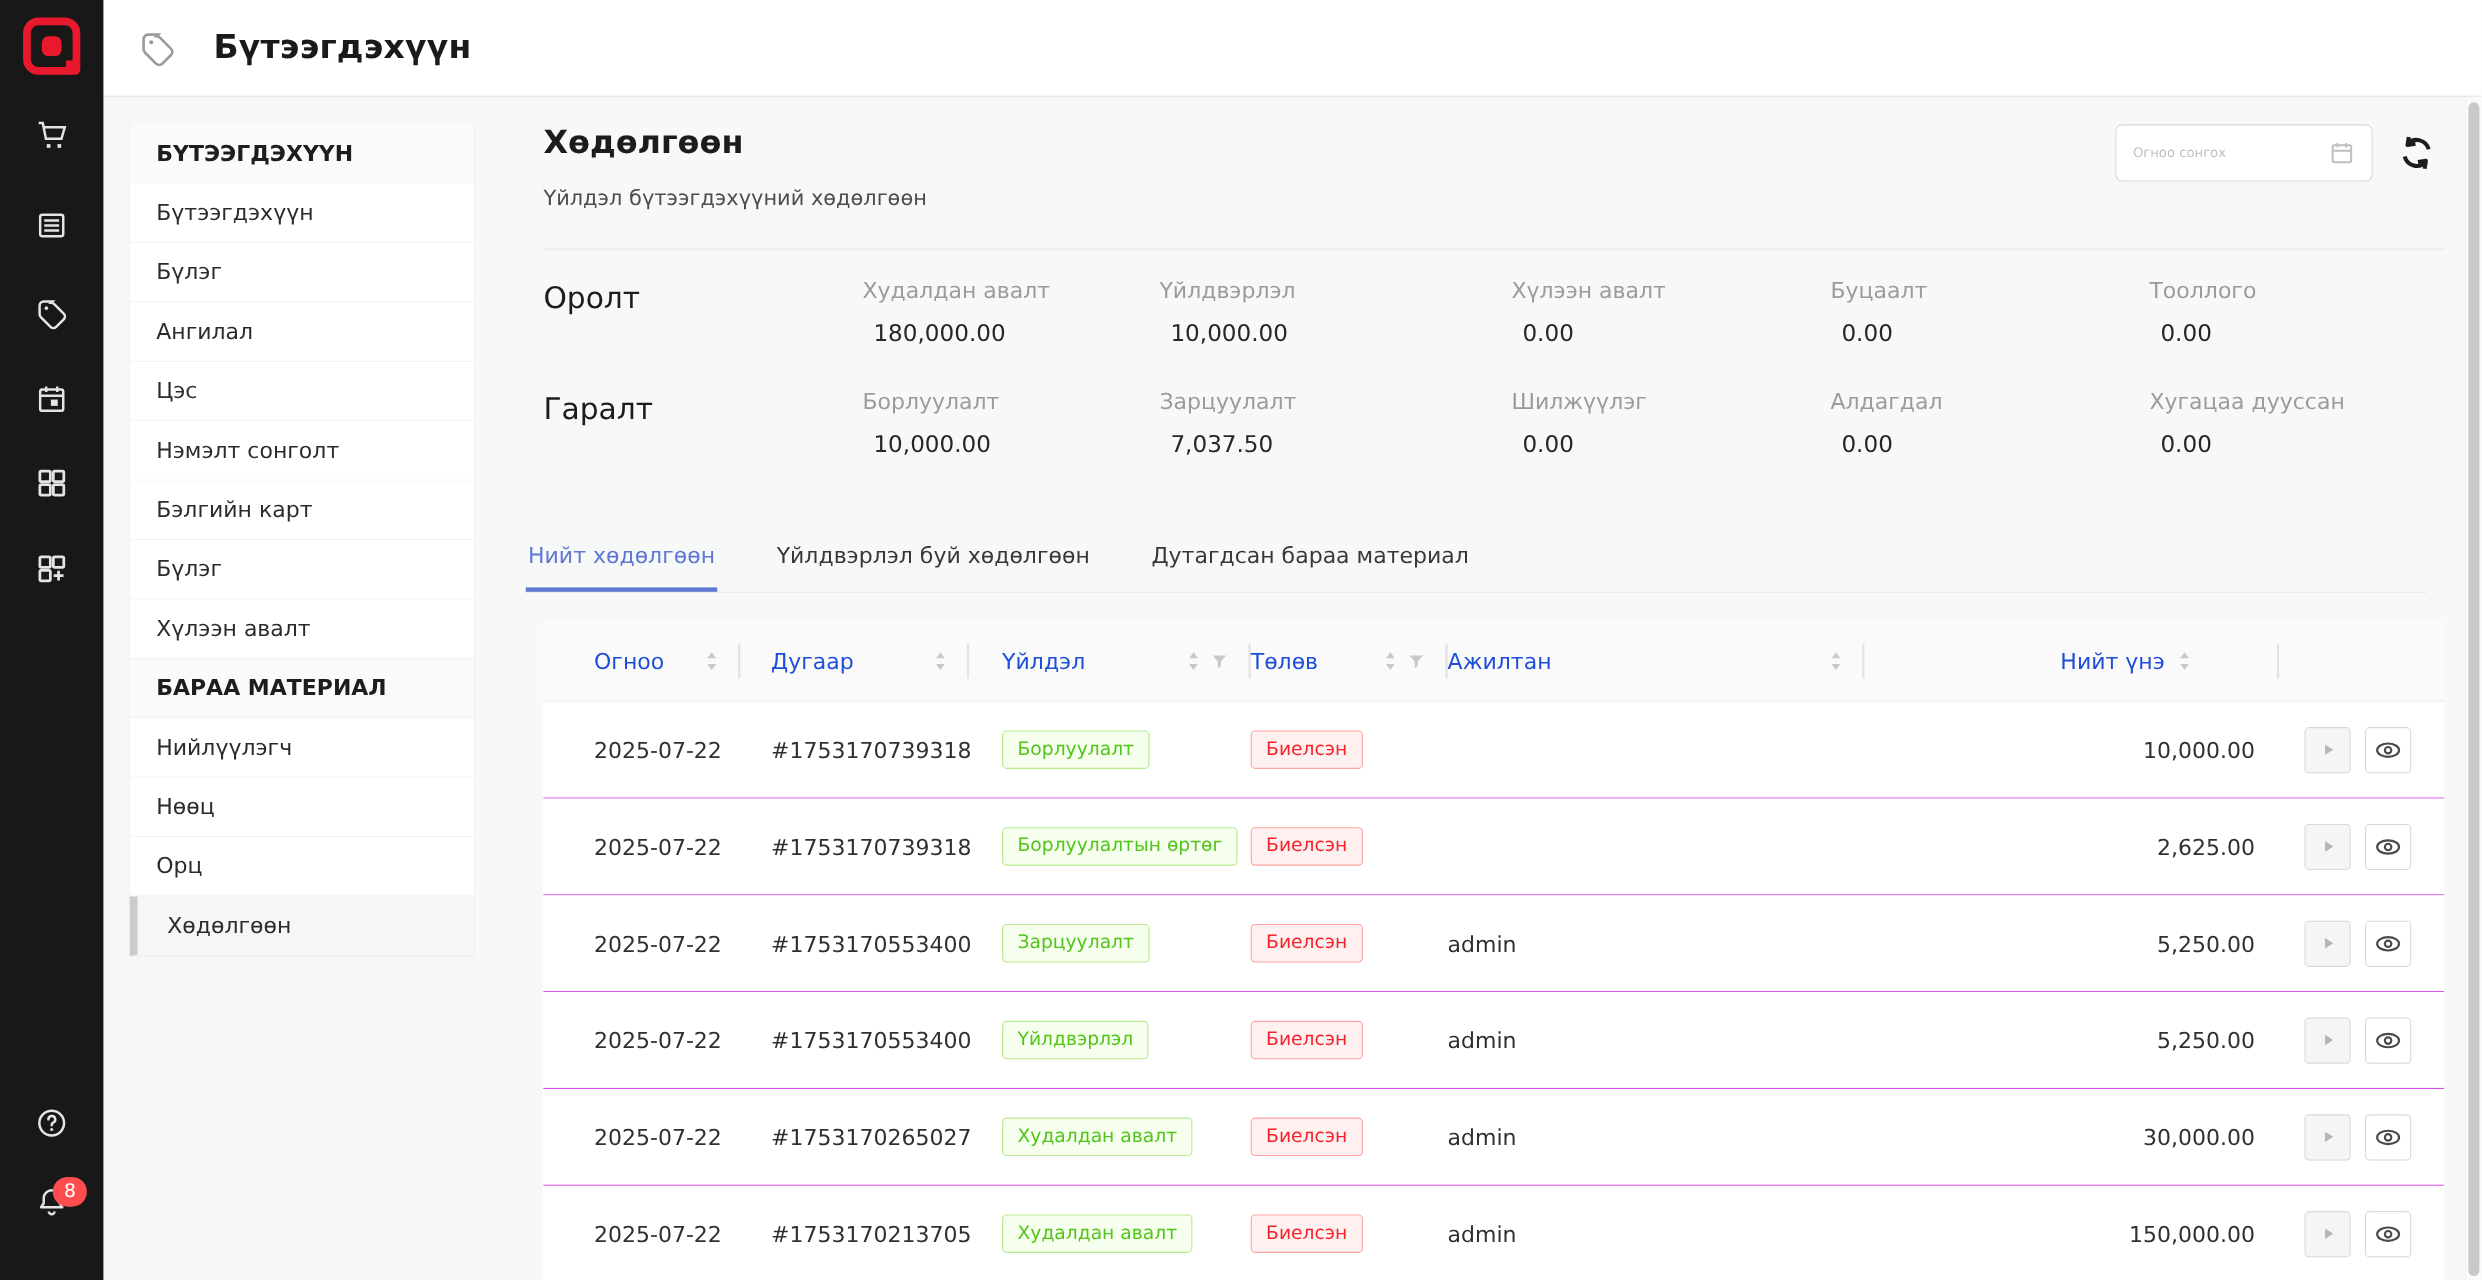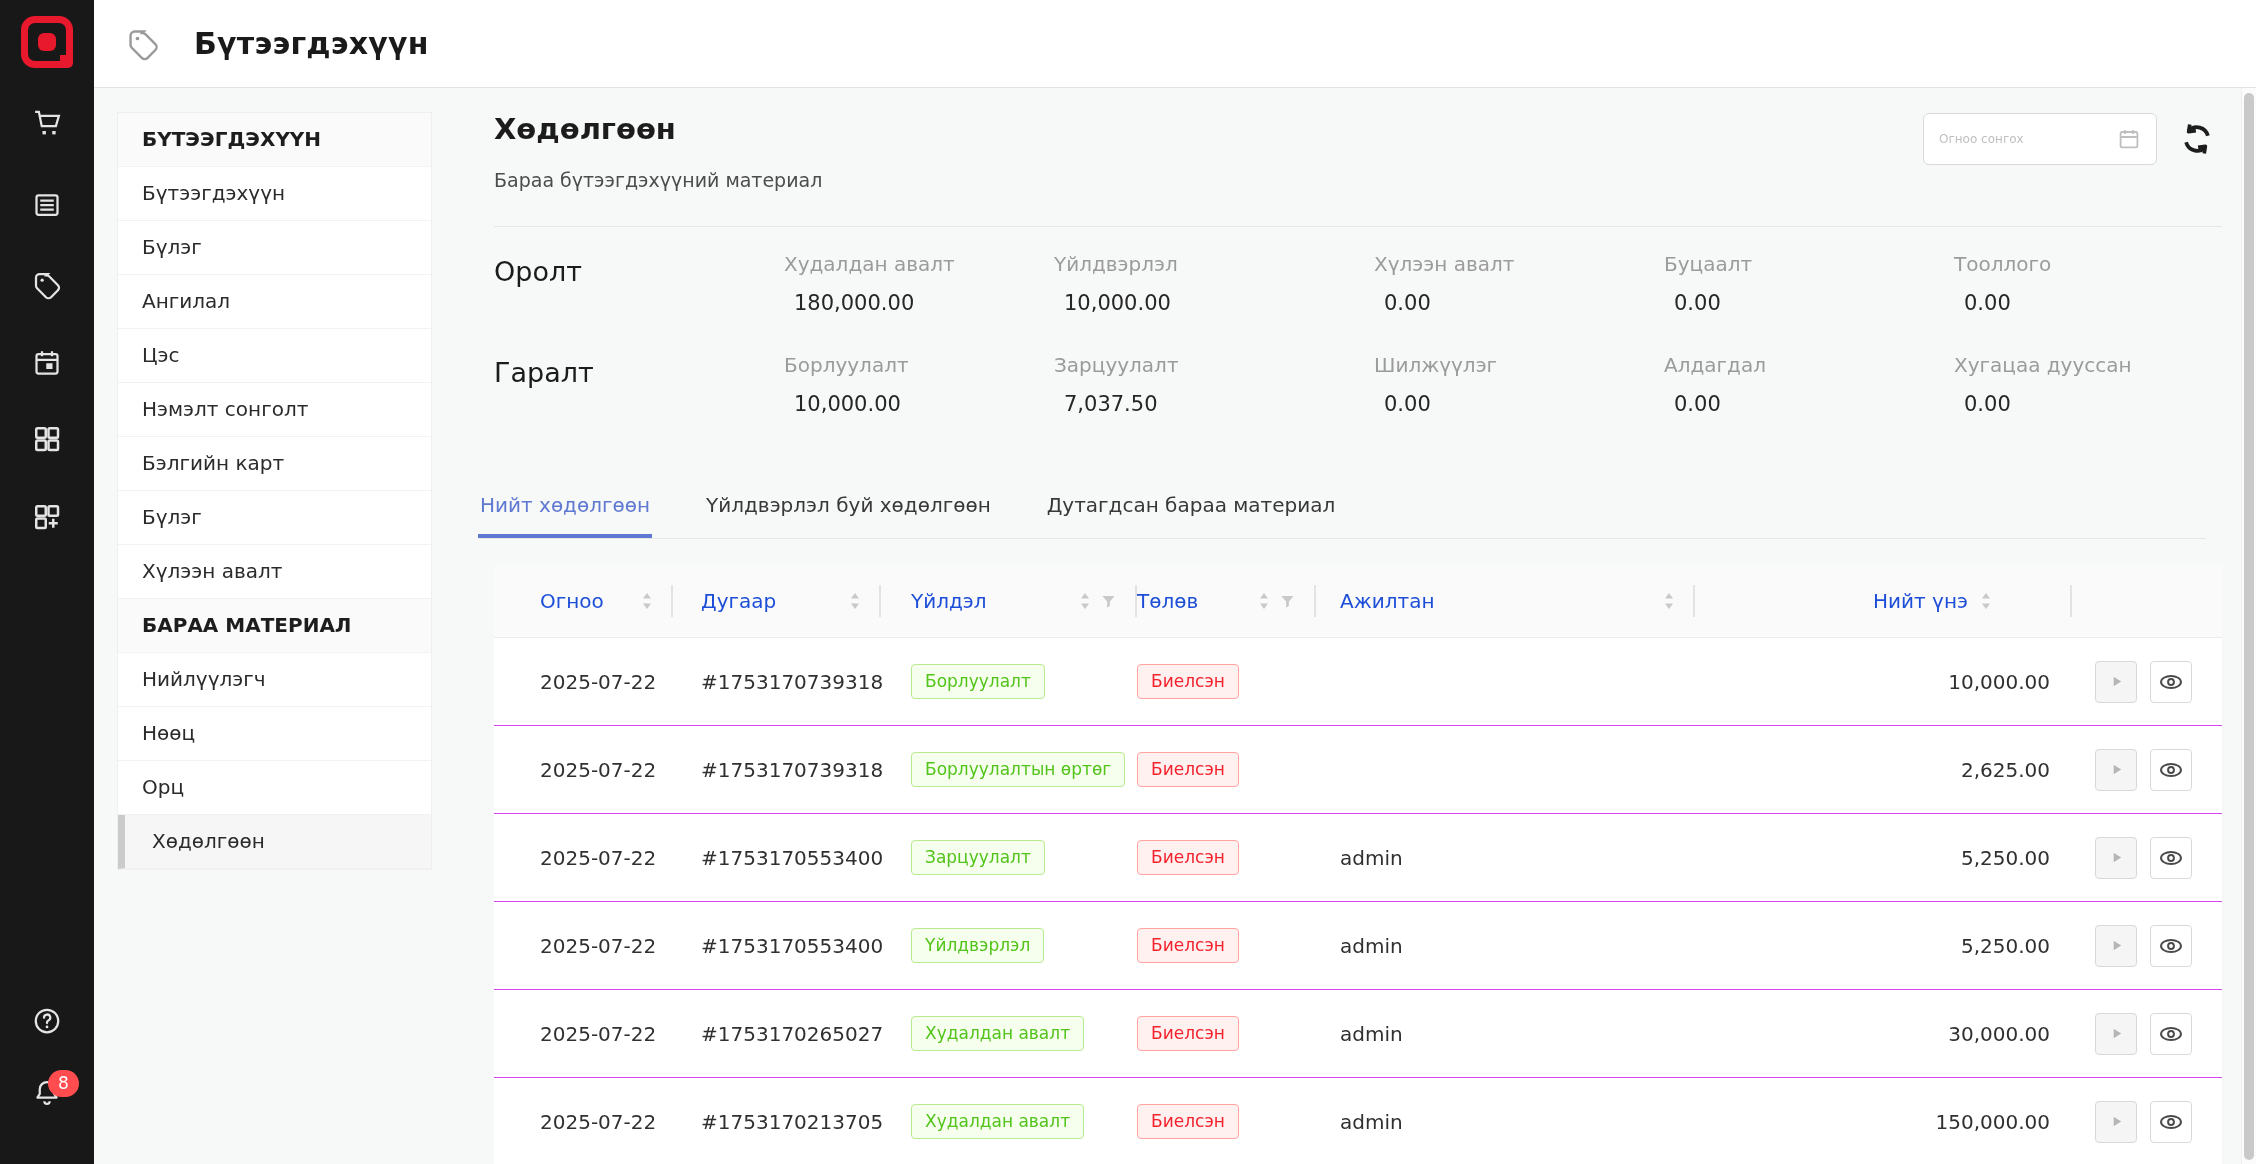--- a/index.html
+++ b/index.html
@@ -60,21 +60,21 @@
   .th { position:relative; display:flex; align-items:center; font-size:20px; color:#1d4ed8; cursor:pointer; }
   .th:not(:last-child)::after { content:""; position:absolute; right:0; top:50%; transform:translateY(-50%);
     width:2px; height:32px; background:#e3e3e3; }
   .th-icons { display:flex; align-items:center; gap:9px; margin-left:auto; padding-right:20px; color:#c8c8c8; }
   .th-icons svg { display:block; }
   .thead .c6 { justify-content:flex-end; padding-right:80px; }
   .thead .c6 .th-icons { margin-left:12px; padding-right:0; }
   .trow { display:grid; grid-template-columns:179px 208px 256px 179px 379px 377px 150px; height:88px;
     align-items:center; border-bottom:1px solid #d946ef; background:#fff; font-size:20px; color:#303030; }
   .c1 { padding-left:46px; } .c2 { padding-left:28px; } .c3 { padding-left:30px; }
-  .c4 { } .c5 { padding-left:24px; }
+  .c4 { } .c5 { }
   .trow .c6 { text-align:right; padding-right:22px; }
   .c7 { padding-left:23px; display:flex; gap:13px; }
   .badge { display:inline-block; font-size:17px; line-height:1; padding:8px 13px; border-radius:4px; border:1px solid; white-space:nowrap; }
   .badge-green { color:#52c41a; background:#f6ffed; border-color:#b7eb8f; }
   .badge-red { color:#f5222d; background:#fff1f0; border-color:#ffa39e; }
   .abtn { width:42px; height:42px; border-radius:4px; border:1px solid #d9d9d9; display:flex; align-items:center;
     justify-content:center; cursor:pointer; padding:0; }
   .abtn.play { background:#f5f5f5; color:#b5b5b5; }
   .abtn.eye { background:#fff; color:#4a4a4a; }
   .abtn svg { display:block; }
@@ -171,21 +171,21 @@
     <div class="menu-item"><span class="mi-label">Бүлэг</span></div>
     <div class="menu-item"><span class="mi-label">Хүлээн авалт</span></div>
     <div class="section-header">БАРАА МАТЕРИАЛ</div>
     <div class="menu-item"><span class="mi-label">Нийлүүлэгч</span></div>
     <div class="menu-item"><span class="mi-label">Нөөц</span></div>
     <div class="menu-item"><span class="mi-label">Орц</span></div>
     <div class="menu-item selected"><span class="mi-label">Хөдөлгөөн</span></div>
   </div>
 
 <div class="page-title">Хөдөлгөөн</div>
-<div class="page-subtitle">Бараа бүтээгдэхүүний материал</div>
+<div class="page-subtitle">Үйлдэл бүтээгдэхүүний хөдөлгөөн</div>
 
 <div class="date-input">
   <span class="ph">Огноо сонгох</span>
   <span class="cal">
     <svg viewBox="0 0 24 24" fill="none" stroke="currentColor" stroke-width="1.8">
       <rect x="3.6" y="5" width="16.8" height="15.4" rx="1.6"></rect>
       <path d="M3.6 10h16.8M8 3v4M16 3v4"></path>
     </svg>
   </span>
 </div>

